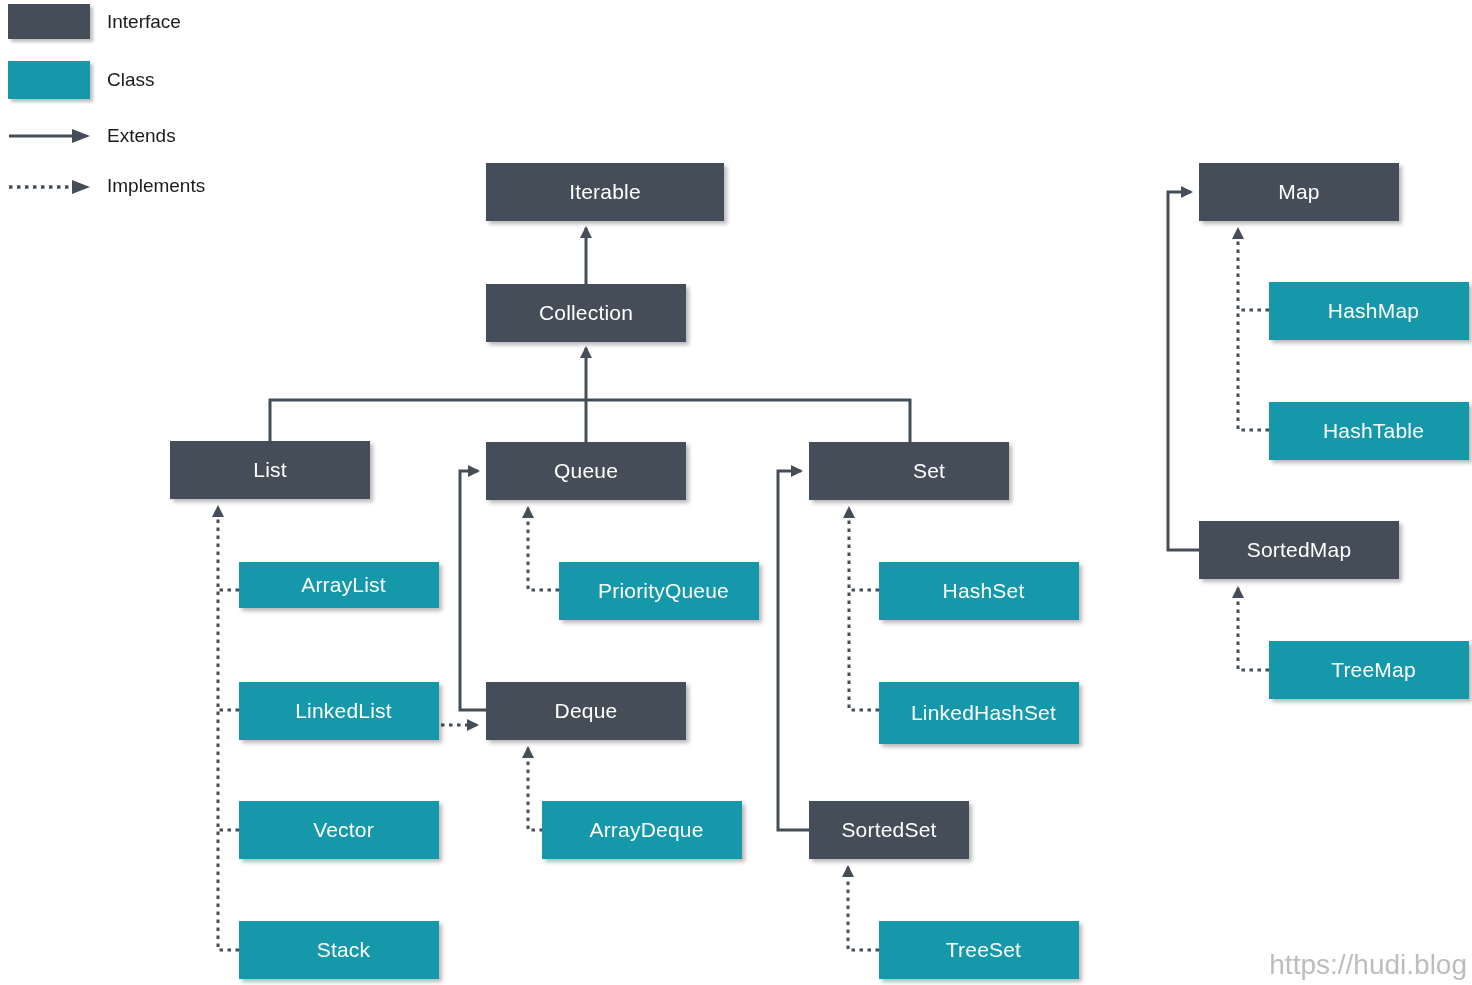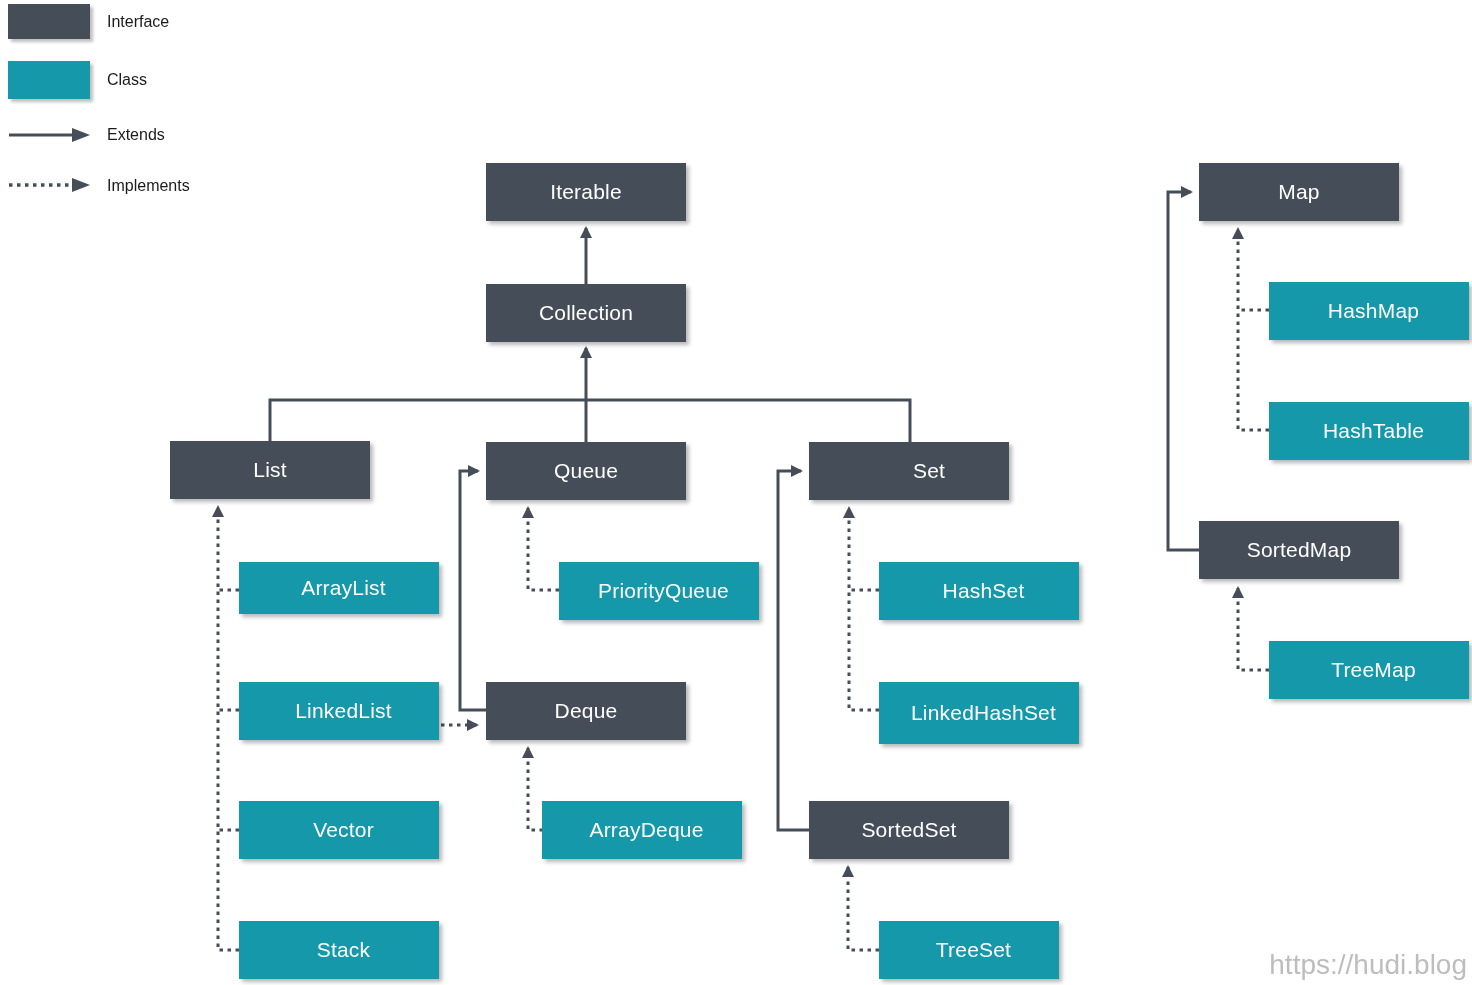--- a/index.html
+++ b/index.html
@@ -30,21 +30,21 @@
   .legend-row{position:absolute;left:8px;display:flex;align-items:center;}
   .legend-swatch{
     width:82px;flex:0 0 82px;
     box-shadow:3px 3px 3px rgba(0,0,0,0.25);
   }
   .legend-swatch.interface{height:35px;background:var(--color-interface,#454e58);}
   .legend-swatch.class{height:38px;background:var(--color-class,#1598a9);}
   .legend-arrow{width:82px;height:20px;flex:0 0 82px;}
   .legend-label{
     margin-left:17px;
-    font-size:16px;
+    font-size:19px;
     color:var(--color-legend_text,#1b1b1b);
   }
   
   .watermark{
     position:absolute;
     right:5px;bottom:4px;
     font-size:28px;
     color:var(--color-watermark,#bdbdbd);
   }
 </style>
@@ -74,48 +74,48 @@
       <polyline points="441,725 477,725" class="edge dotted" marker-end="url(#arrowhead)"></polyline>
       <polyline points="879,710 849,710 849,508" class="edge dotted" marker-end="url(#arrowhead)"></polyline>
       <polyline points="879,590 849,590" class="edge dotted"></polyline>
       <polyline points="879,950 848,950 848,867" class="edge dotted" marker-end="url(#arrowhead)"></polyline>
       <polyline points="1269,430 1238,430 1238,229" class="edge dotted" marker-end="url(#arrowhead)"></polyline>
       <polyline points="1269,310 1238,310" class="edge dotted"></polyline>
       <polyline points="1269,670 1238,670 1238,588" class="edge dotted" marker-end="url(#arrowhead)"></polyline>
     </svg>
 
   <div>
-      <div class="node interface" style="left: 486px; top: 163px; width: 200px; height: 58px;">
+      <div class="node interface" style="left: 486px; top: 163px; width: 238px; height: 58px;">
         <span>Iterable</span>
       </div>
       <div class="node interface" style="left: 486px; top: 284px; width: 200px; height: 58px;">
         <span>Collection</span>
       </div>
       <div class="node interface" style="left: 170px; top: 441px; width: 200px; height: 58px;">
         <span>List</span>
       </div>
       <div class="node interface" style="left: 486px; top: 442px; width: 200px; height: 58px;">
         <span>Queue</span>
       </div>
       <div class="node interface" style="left: 809px; top: 442px; width: 200px; height: 58px; padding-left: 40px;">
         <span>Set</span>
       </div>
       <div class="node interface" style="left: 486px; top: 682px; width: 200px; height: 58px;">
         <span>Deque</span>
       </div>
-      <div class="node interface" style="left: 809px; top: 801px; width: 200px; height: 58px;">
+      <div class="node interface" style="left: 809px; top: 801px; width: 160px; height: 58px;">
         <span>SortedSet</span>
       </div>
       <div class="node interface" style="left: 1199px; top: 163px; width: 200px; height: 58px;">
         <span>Map</span>
       </div>
       <div class="node interface" style="left: 1199px; top: 521px; width: 200px; height: 58px;">
         <span>SortedMap</span>
       </div>
-      <div class="node class" style="left: 239px; top: 562px; width: 200px; height: 52px;">
+      <div class="node class" style="left: 239px; top: 562px; width: 200px; height: 46px;">
         <span>ArrayList</span>
       </div>
       <div class="node class" style="left: 239px; top: 682px; width: 200px; height: 58px;">
         <span>LinkedList</span>
       </div>
       <div class="node class" style="left: 239px; top: 801px; width: 200px; height: 58px;">
         <span>Vector</span>
       </div>
       <div class="node class" style="left: 239px; top: 921px; width: 200px; height: 58px;">
         <span>Stack</span>
@@ -125,21 +125,21 @@
       </div>
       <div class="node class" style="left: 542px; top: 801px; width: 200px; height: 58px;">
         <span>ArrayDeque</span>
       </div>
       <div class="node class" style="left: 879px; top: 562px; width: 200px; height: 58px;">
         <span>HashSet</span>
       </div>
       <div class="node class" style="left: 879px; top: 682px; width: 200px; height: 62px;">
         <span>LinkedHashSet</span>
       </div>
-      <div class="node class" style="left: 879px; top: 921px; width: 180px; height: 58px;">
+      <div class="node class" style="left: 879px; top: 921px; width: 200px; height: 58px;">
         <span>TreeSet</span>
       </div>
       <div class="node class" style="left: 1269px; top: 282px; width: 200px; height: 58px;">
         <span>HashMap</span>
       </div>
       <div class="node class" style="left: 1269px; top: 402px; width: 200px; height: 58px;">
         <span>HashTable</span>
       </div>
       <div class="node class" style="left: 1269px; top: 641px; width: 200px; height: 58px;">
         <span>TreeMap</span>

